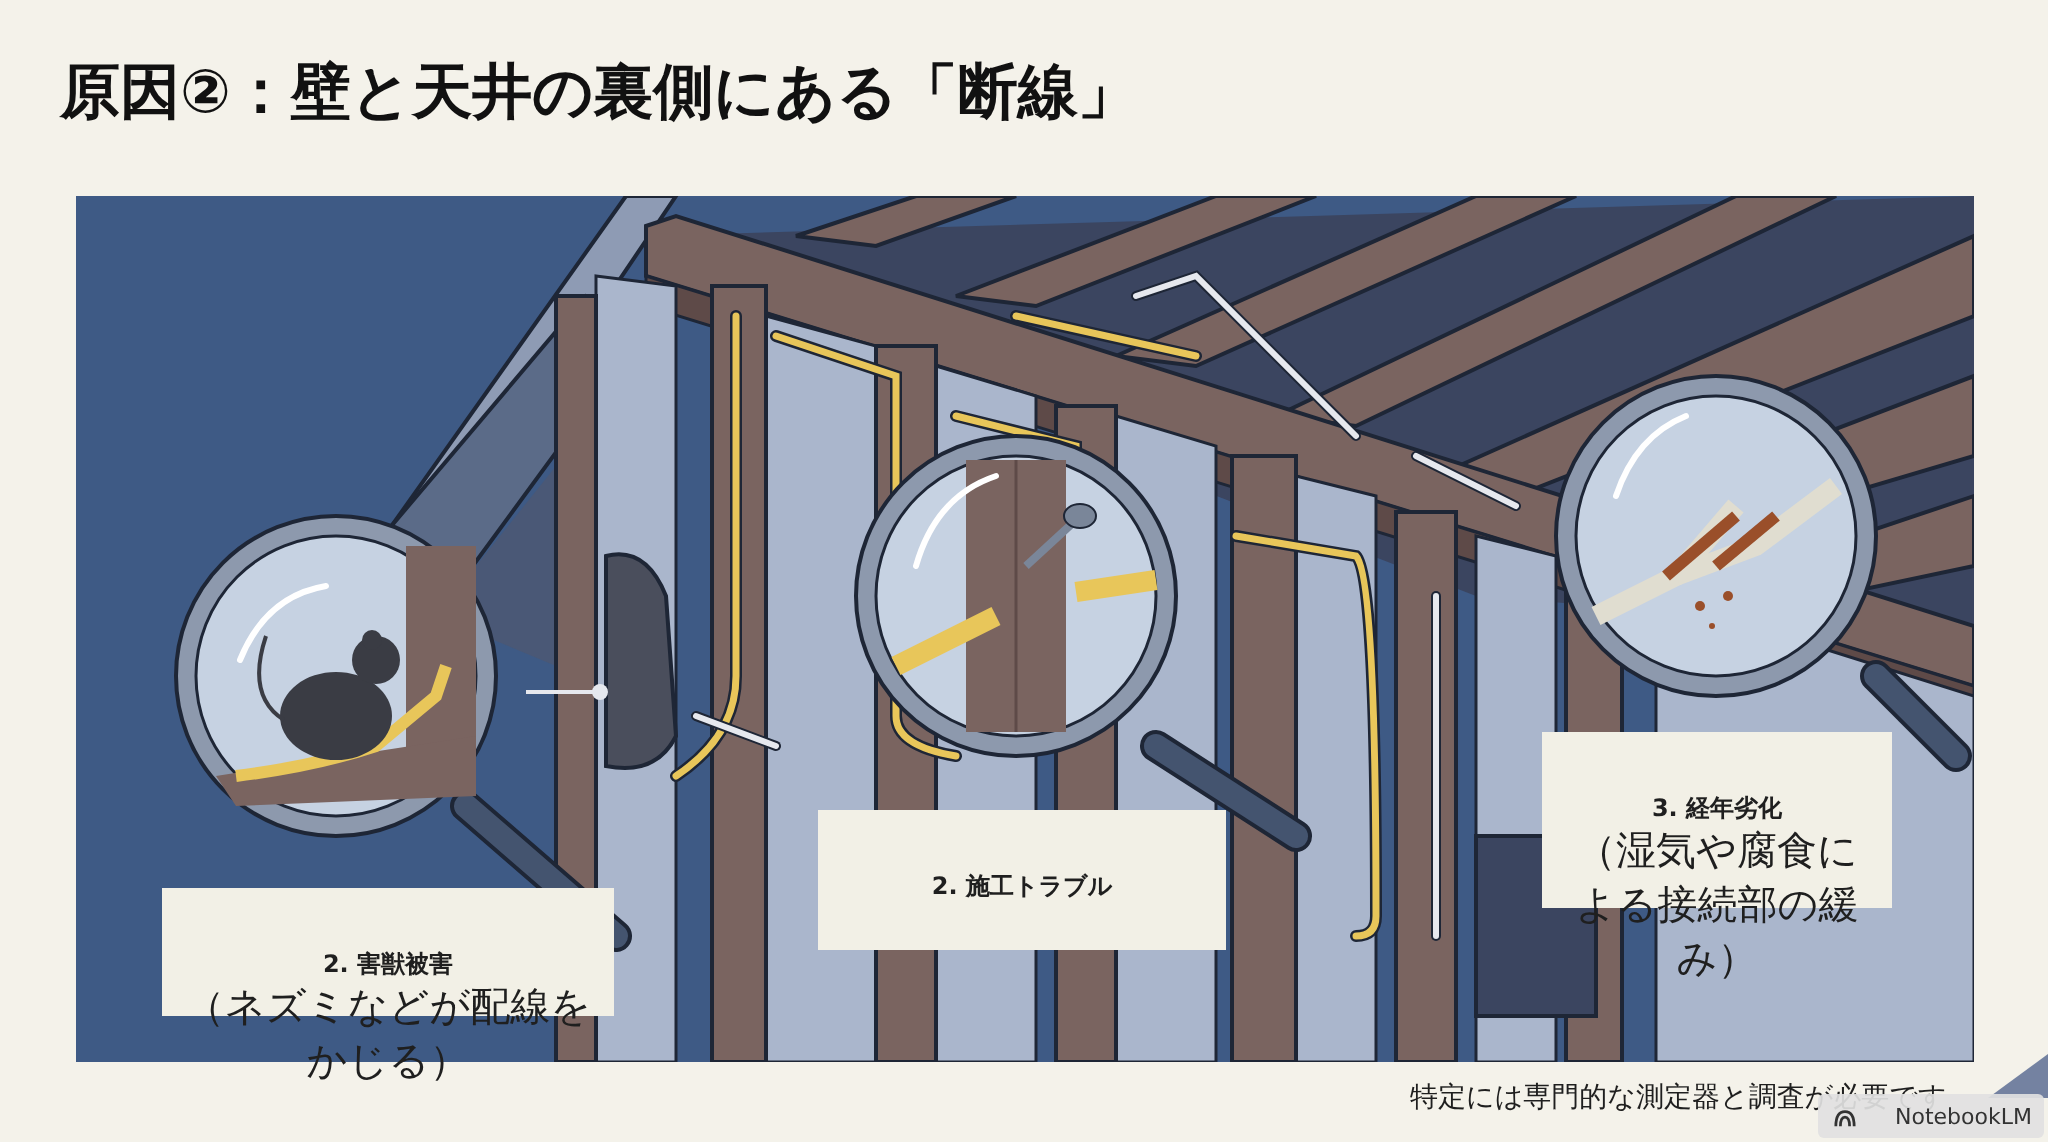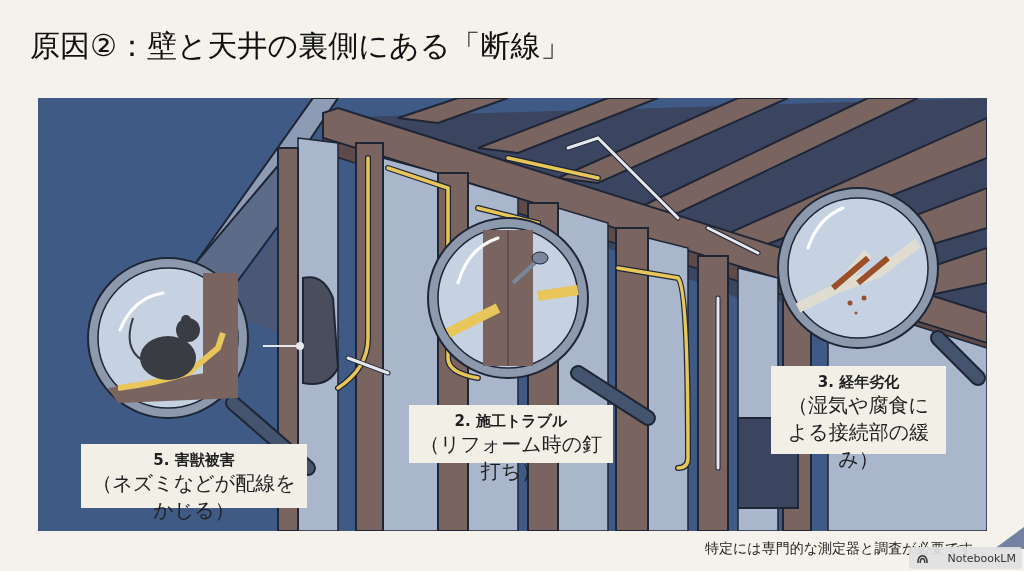--- a/index.html
+++ b/index.html
@@ -7,45 +7,45 @@
     body {
       background: #f4f2ea;
       font-family: "DejaVu Sans", "Liberation Sans", sans-serif;
       position: relative;
       color: #1e1e1e;
     }
     .slide-title {
       position: absolute;
       left: 30px; top: 26px;
       font-size: 30px;
-      font-weight: normal;
+      font-weight: bold;
       letter-spacing: 0px;
       color: #111;
       white-space: nowrap;
     }
     .illustration {
       position: absolute;
       left: 38px; top: 98px;
       width: 949px; height: 433px;
       overflow: hidden;
       background: #3e5a85;
     }
     .illustration svg { position: absolute; left: 0; top: 0; }
     .callout {
       position: absolute;
       background: #f2f0e6;
       text-align: center;
       color: #1f1f1f;
       padding: 6px 10px;
       line-height: 1.35;
     }
-    .callout .callout-title { font-size: 15px; font-weight: bold; display: block; }
+    .callout .callout-title { font-size: 12px; font-weight: bold; display: block; margin-top: 24px; }
     .callout .callout-desc { font-size: 20px; display: block; }
     #callout-1 { left: 81px; top: 444px; width: 226px; height: 64px; }
-    #callout-2 { left: 409px; top: 405px; width: 204px; height: 58px; }
+    #callout-2 { left: 409px; top: 405px; width: 204px; height: 70px; }
     #callout-3 { left: 771px; top: 366px; width: 175px; height: 88px; }
     .footnote {
       position: absolute;
       left: 705px; top: 540px;
       font-size: 14px;
       color: #1f1f1f;
       white-space: nowrap;
     }
     .watermark {
       position: absolute;
@@ -192,27 +192,26 @@
       <path d="M820,185 L850,160" stroke="#9a4f2a" stroke-width="6" fill="none"></path>
       <circle cx="812" cy="205" r="2.5" fill="#9a4f2a"></circle>
       <circle cx="826" cy="200" r="2.5" fill="#9a4f2a"></circle>
       <circle cx="818" cy="215" r="1.5" fill="#9a4f2a"></circle>
       <path d="M770,150 Q780,120 805,110" fill="none" stroke="#ffffff" stroke-width="3" stroke-linecap="round"></path>
     </g>
   </svg>
 </div>
 
 <div class="callout" id="callout-1">
-  <span class="callout-title">5. 害獣被害</span>
+  <span class="callout-title">2. 害獣被害</span>
   <span class="callout-desc">（ネズミなどが配線をかじる）</span>
 </div>
 
 <div class="callout" id="callout-2">
   <span class="callout-title">2. 施工トラブル</span>
-  <span class="callout-desc">（リフォーム時の釘打ち）</span>
 </div>
 
 <div class="callout" id="callout-3">
   <span class="callout-title">3. 経年劣化</span>
   <span class="callout-desc">（湿気や腐食による接続部の緩み）</span>
 </div>
 
 <div class="footnote">特定には専門的な測定器と調査が必要です</div>
 
 <div class="corner-accent"></div>

